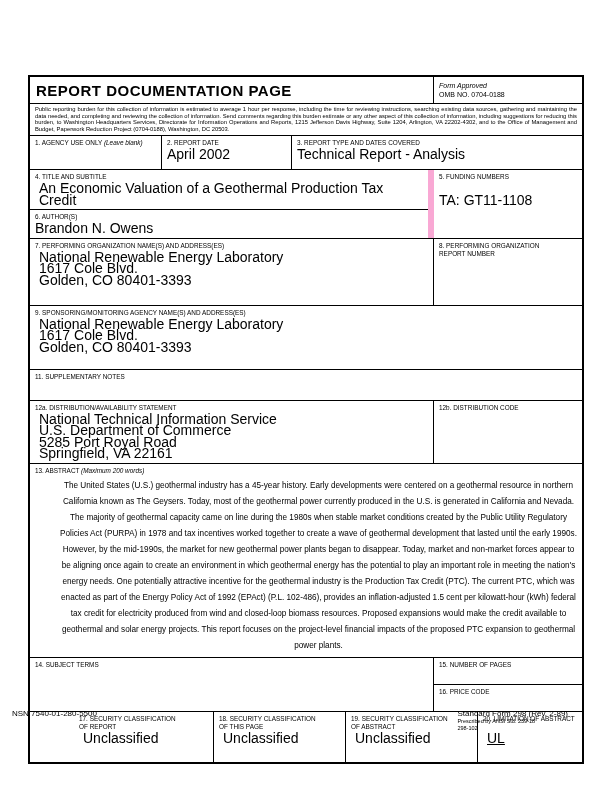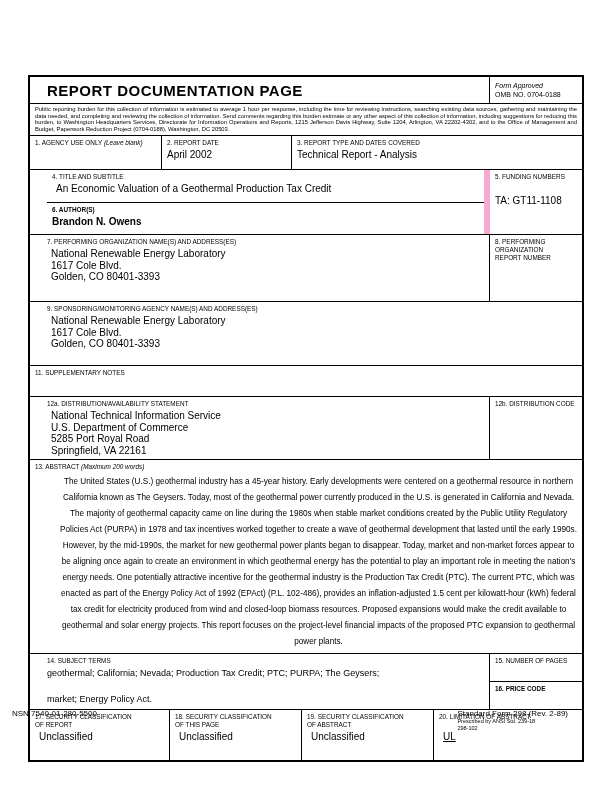--- a/index.html
+++ b/index.html
@@ -13,61 +13,61 @@
     border:2px solid #000; box-sizing:border-box;
     background:#fff;
   }
   .row { display:flex; border-bottom:1px solid #000; align-items:stretch; }
   .row:last-child { border-bottom:none; }
   .cell { border-right:1px solid #000; padding:3px 5px; box-sizing:border-box; overflow:hidden; }
   .cell:last-child { border-right:none; }
   .col { display:flex; flex-direction:column; border-right:6px solid #f9a8d4; box-sizing:border-box; padding:0; }
   .col:last-child { border-right:none; }
   .subcell { flex:1 1 auto; border-bottom:1px solid #000; padding:3px 5px; box-sizing:border-box; overflow:hidden; }
-  .subcell:last-child { border-bottom:none;font-weight:bold; }
+  .subcell:last-child { border-bottom:none; }
 
   .hdr-title { font-size:15px; font-weight:bold; letter-spacing:0.5px; padding:5px 6px 4px 6px; }
   .hdr-approved { font-size:7px; line-height:9px; padding-top:4px; }
   .hdr-approved .it { font-style:italic; }
 
   .burden { font-size:5.8px; line-height:6.6px; text-align:justify; padding:2px 5px 3px 5px; }
 
   .lbl { font-size:6.4px; line-height:8px; white-space:pre-line; }
   .lbl .it { font-style:italic; }
-  .val { font-size:10px; line-height:11.5px; white-space:pre-line; margin-top:2px; }
+  .val { font-size:14px; line-height:11.5px; white-space:pre-line; margin-top:2px; }
   .val-indent { margin-left:4px; }
 
   .abstract-val { font-size:8.2px; line-height:16px; margin-top:3px; text-align:center;margin-left:25px; }
   .subject-val { font-size:9px; line-height:13px; white-space:pre-line; margin-top:2px; }
 
   .gap-md { margin-top:14px; }
   .gap-lg { margin-top:22px; }
   .gap-sm { margin-top:10px;text-decoration:underline; }
 
   .footer { position:absolute; left:12px; top:709px; width:556px; display:flex; justify-content:space-between; align-items:flex-start; }
   .footer .nsn { font-size:8px; }
   .footer .right { text-align:left; }
   .footer .stdform { font-size:8px; }
   .footer .fine { font-size:5.5px; line-height:6.5px; }
 
   
   .w-c1 { width:132px; } .w-c2 { width:130px; } .w-c3 { flex:1; }
-  .w-left { width:460px;padding-left:17px; } .w-right { flex:1; }
+  .w-left { width:404px; } .w-right { flex:1; }
   .w-s17 { width:140px; } .w-s18 { width:132px; } .w-s19 { width:132px; } .w-s20 { flex:1; }
 
   .h-hdr { min-height:24px; }
   .h-r1 { min-height:33px; }
   .h-r46 { min-height:64px; }
   .h-r78 { min-height:66px; }
   .h-r910 { min-height:63px; }
   .h-r11 { min-height:30px; }
   .h-r12 { min-height:58px; }
   .h-r13 { min-height:149px; }
   .h-r14 { min-height:53px; }
-  .h-r17 { min-height:50px; }
+  .h-r17 { min-height:50px;margin-left:44px; }
 </style>
 </head>
 <body>
 
 <div class="sheet">
   <div class="form">
 
     <div class="row h-hdr">
       <div class="cell w-left hdr-title">REPORT DOCUMENTATION PAGE</div>
       <div class="cell w-right hdr-approved">
@@ -155,23 +155,20 @@
     <div class="row h-r13">
       <div class="cell w-c3">
         <div class="lbl"><span>13. ABSTRACT</span> <span class="it">(Maximum 200 words)</span></div>
         <div class="abstract-val">The United States (U.S.) geothermal industry has a 45-year history. Early developments were centered on a geothermal resource in northern California known as The Geysers. Today, most of the geothermal power currently produced in the U.S. is generated in California and Nevada. The majority of geothermal capacity came on line during the 1980s when stable market conditions created by the Public Utility Regulatory Policies Act (PURPA) in 1978 and tax incentives worked together to create a wave of geothermal development that lasted until the early 1990s. However, by the mid-1990s, the market for new geothermal power plants began to disappear. Today, market and non-market forces appear to be aligning once again to create an environment in which geothermal energy has the potential to play an important role in meeting the nation's energy needs. One potentially attractive incentive for the geothermal industry is the Production Tax Credit (PTC). The current PTC, which was enacted as part of the Energy Policy Act of 1992 (EPAct) (P.L. 102-486), provides an inflation-adjusted 1.5 cent per kilowatt-hour (kWh) federal tax credit for electricity produced from wind and closed-loop biomass resources. Proposed expansions would make the credit available to geothermal and solar energy projects. This report focuses on the project-level financial impacts of the proposed PTC expansion to geothermal power plants.</div>
       </div>
     </div>
 
     <div class="row h-r14">
       <div class="cell w-left">
         <div class="lbl">14. SUBJECT TERMS</div>
-        <div class="subject-val">geothermal; California; Nevada; Production Tax Credit; PTC; PURPA; The Geysers;
-
-market; Energy Policy Act.</div>
       </div>
       <div class="col w-right">
         <div class="subcell">
           <div class="lbl">15. NUMBER OF PAGES</div>
         </div>
         <div class="subcell">
           <div class="lbl">16. PRICE CODE</div>
         </div>
       </div>
     </div>

